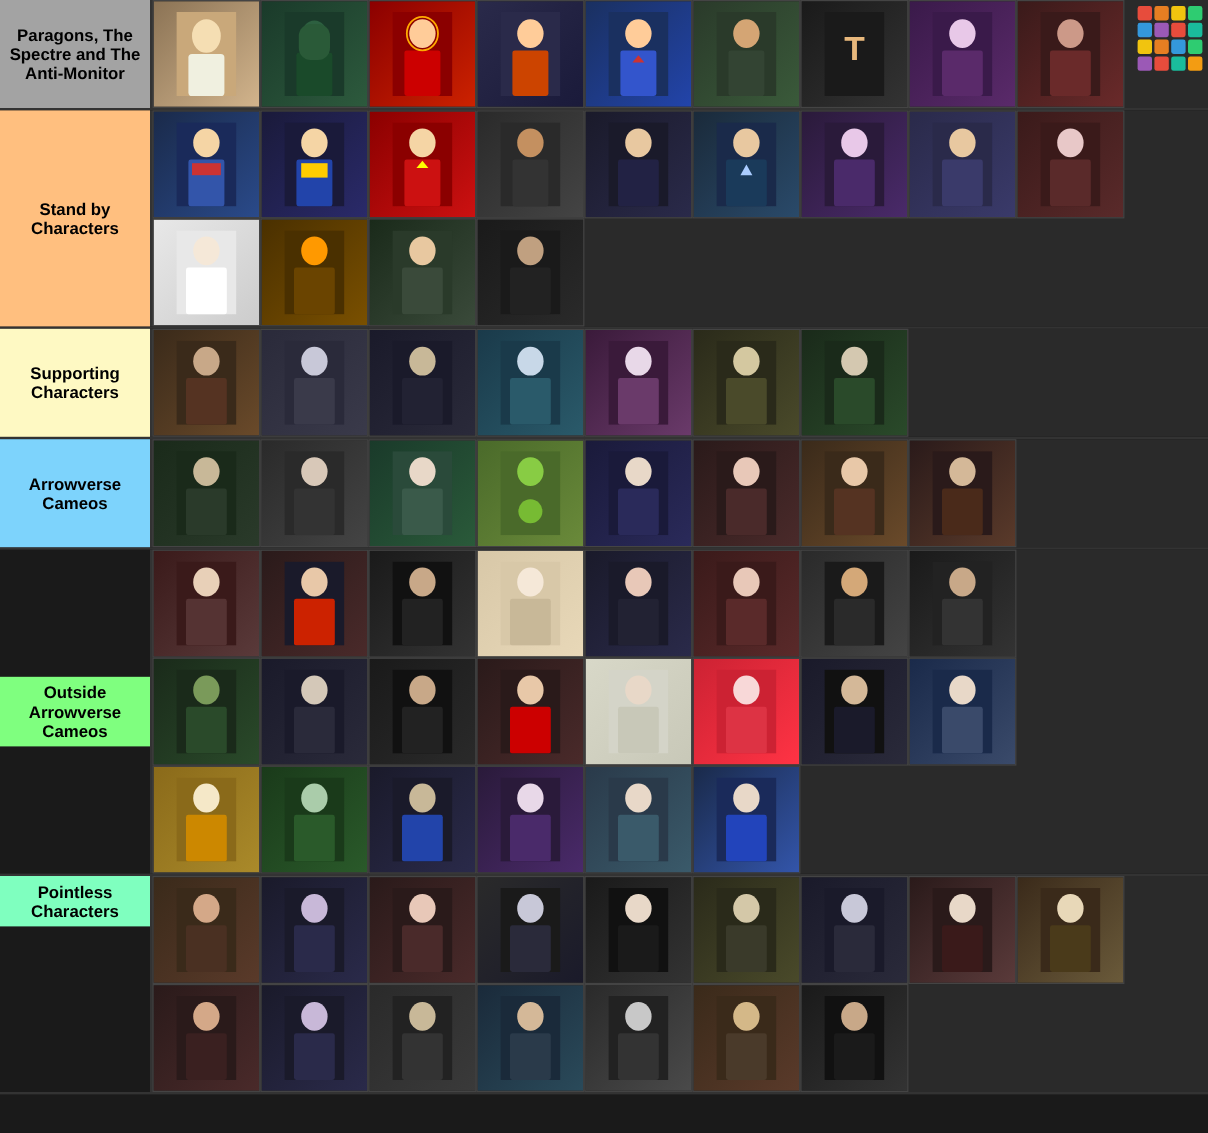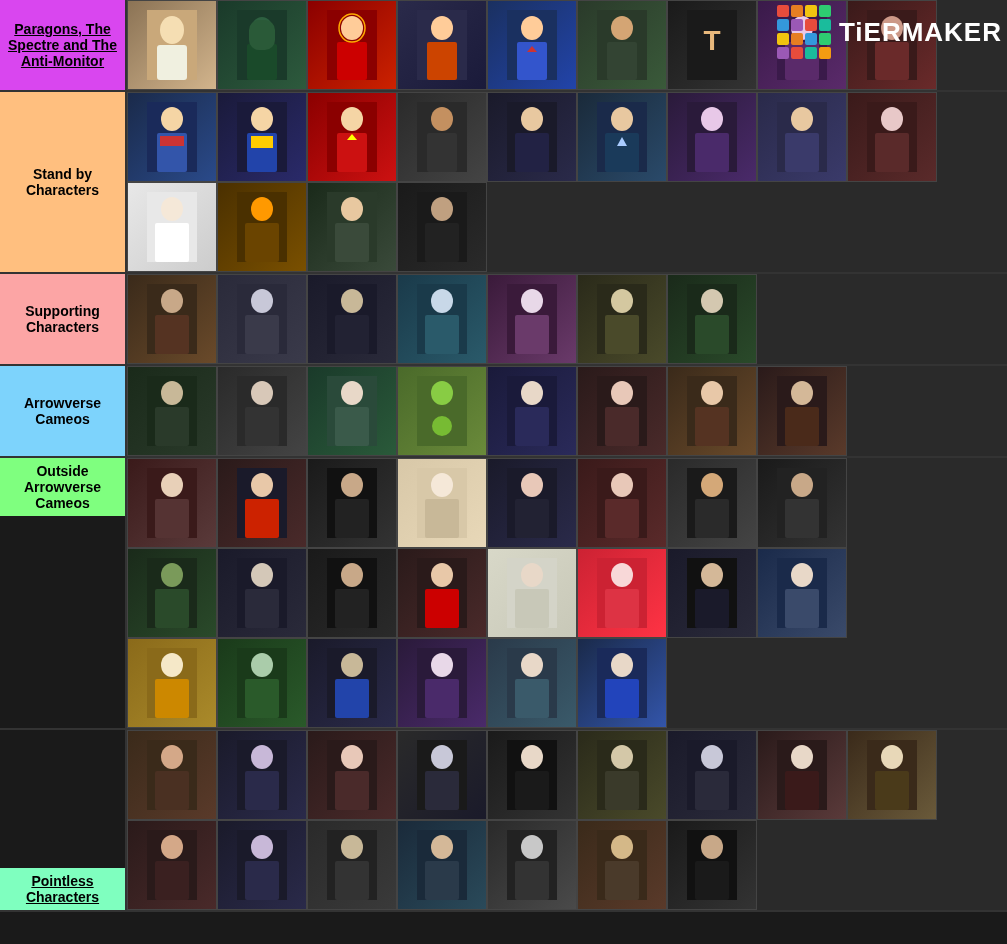--- a/index.html
+++ b/index.html
@@ -50,23 +50,23 @@
       width: 100%;
       height: 100%;
       display: flex;
       align-items: center;
       justify-content: center;
       font-size: 10px;
       color: #888;
     }
 
     
-    .tier-paragons { background-color: #d946ef; text-decoration: underline; }
+    .tier-paragons { background-color: #a3a3a3; }
     .tier-stand-by { background-color: #ffbf7f; }
-    .tier-supporting { background-color: #fca5a5; }
+    .tier-supporting { background-color: #fef9c3; }
     .tier-arrowverse { background-color: #7dd3fc; }
     .tier-outside { background-color: #7fff7f; }
     .tier-pointless { background-color: #7fffbf; }
     .logo-grid {
       display: grid;
       grid-template-columns: repeat(4, 12px);
       grid-template-rows: repeat(4, 12px);
       gap: 2px;
     }
     .logo-dot {
@@ -202,21 +202,20 @@
           <div class="logo-dot" style="background:#1abc9c;"></div>
           <div class="logo-dot" style="background:#f1c40f;"></div>
           <div class="logo-dot" style="background:#e67e22;"></div>
           <div class="logo-dot" style="background:#3498db;"></div>
           <div class="logo-dot" style="background:#2ecc71;"></div>
           <div class="logo-dot" style="background:#9b59b6;"></div>
           <div class="logo-dot" style="background:#e74c3c;"></div>
           <div class="logo-dot" style="background:#1abc9c;"></div>
           <div class="logo-dot" style="background:#f39c12;"></div>
         </div>
-        <div style="font-size:26px;font-weight:bold;color:#fff;letter-spacing:1px;font-family:Arial Black,Arial,sans-serif;">TiERMAKER</div>
       </div>
     </div>
   </div>
 
   <div class="tier-row" style="align-items: stretch;">
     <div class="tier-label tier-stand-by">Stand by Characters</div>
     <div class="tier-content">
 
       <div style="display:flex; width:100%;">
         <div class="card">
@@ -487,21 +486,21 @@
           <svg width="50" height="70">
               <rect width="50" height="70" fill="#2a1a1a"></rect>
               <ellipse cx="25" cy="17" rx="11" ry="12" fill="#d4b898"></ellipse>
               <rect x="8" y="31" width="34" height="39" fill="#4a2a1a" rx="2"></rect>
             </svg>
         </div>
       </div>
     </div>
   </div>
 
-  <div class="tier-row" style="align-items:flex-start;">
+  <div class="tier-row" style="align-items:center;">
     <div class="tier-label tier-outside">Outside Arrowverse Cameos</div>
     <div class="tier-content">
 
       <div style="display:flex; width:100%;">
         <div class="card">
           <div class="card-placeholder" style="background:linear-gradient(135deg,#3a1a1a,#5a3a3a);">
             <svg width="50" height="70">
                 <rect width="50" height="70" fill="#3a1a1a"></rect>
                 <ellipse cx="25" cy="17" rx="11" ry="12" fill="#e8d0b8"></ellipse>
                 <rect x="8" y="31" width="34" height="39" fill="#553333" rx="2"></rect>
@@ -700,21 +699,21 @@
                 <rect width="50" height="70" fill="#1a2a5a"></rect>
                 <ellipse cx="25" cy="17" rx="11" ry="12" fill="#e8d8c8"></ellipse>
                 <rect x="8" y="31" width="34" height="39" fill="#2244bb" rx="2"></rect>
               </svg>
           </div>
         </div>
       </div>
     </div>
   </div>
 
-  <div class="tier-row" style="align-items:flex-end;text-decoration:underline;">
+  <div class="tier-row" style="align-items:flex-start;">
     <div class="tier-label tier-pointless">Pointless Characters</div>
     <div class="tier-content">
 
       <div style="display:flex; width:100%;">
         <div class="card">
           <div class="card-placeholder" style="background:linear-gradient(135deg,#3a2a1a,#5a3a2a);">
             <svg width="50" height="70">
                 <rect width="50" height="70" fill="#3a2a1a"></rect>
                 <ellipse cx="25" cy="17" rx="11" ry="12" fill="#d4a888"></ellipse>
                 <rect x="8" y="31" width="34" height="39" fill="#4a3022" rx="2"></rect>

